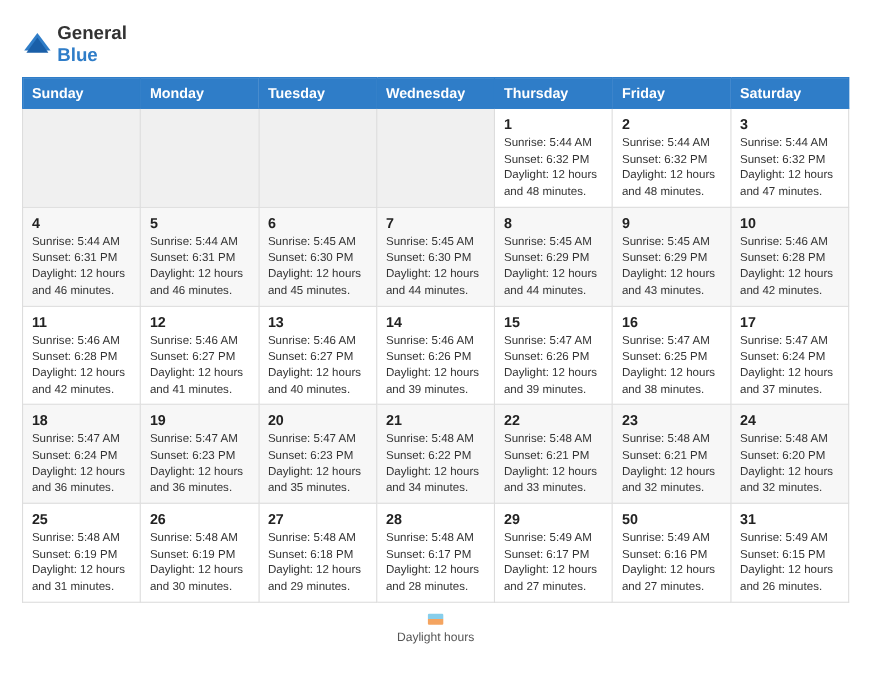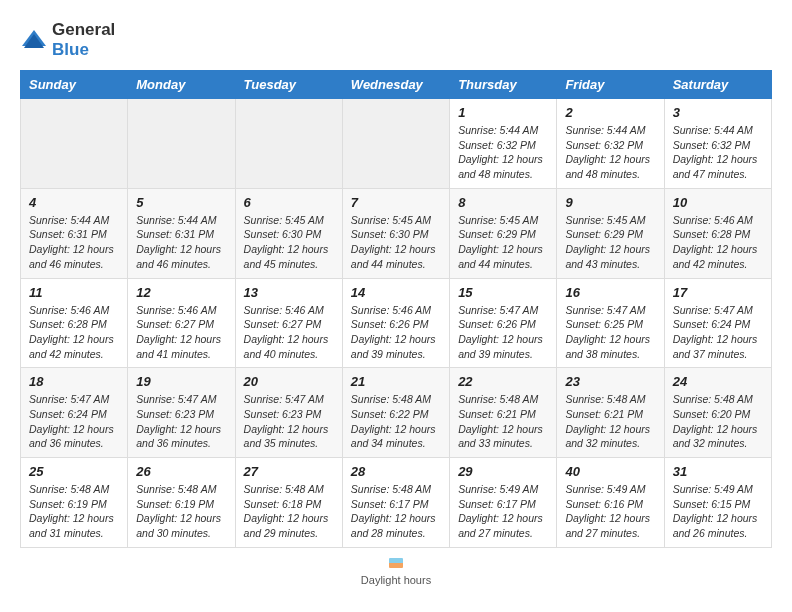--- a/index.html
+++ b/index.html
@@ -35,21 +35,20 @@
       color: #222;
     }
     .location {
       font-size: 16px;
       color: #555;
     }
     table {
       width: 100%;
       border-collapse: collapse;
       font-size: 11px;
-      font-style: italic;
     }
     thead tr th {
       background: #2f7dc8;
       color: #fff;
       text-align: left;
       padding: 6px 8px;
       font-size: 13px;
       border: 1px solid #2f7dc8;
     }
     tbody tr {
@@ -309,21 +308,21 @@
 Sunset: 6:17 PM
 Daylight: 12 hours and 28 minutes.</div>
         </td>
         <td>
           <div class="day-number">29</div>
           <div class="day-info" style="white-space: pre-line;">Sunrise: 5:49 AM
 Sunset: 6:17 PM
 Daylight: 12 hours and 27 minutes.</div>
         </td>
         <td>
-          <div class="day-number">40</div>
+          <div class="day-number">50</div>
           <div class="day-info" style="white-space: pre-line;">Sunrise: 5:49 AM
 Sunset: 6:16 PM
 Daylight: 12 hours and 27 minutes.</div>
         </td>
         <td>
           <div class="day-number">31</div>
           <div class="day-info" style="white-space: pre-line;">Sunrise: 5:49 AM
 Sunset: 6:15 PM
 Daylight: 12 hours and 26 minutes.</div>
         </td>

